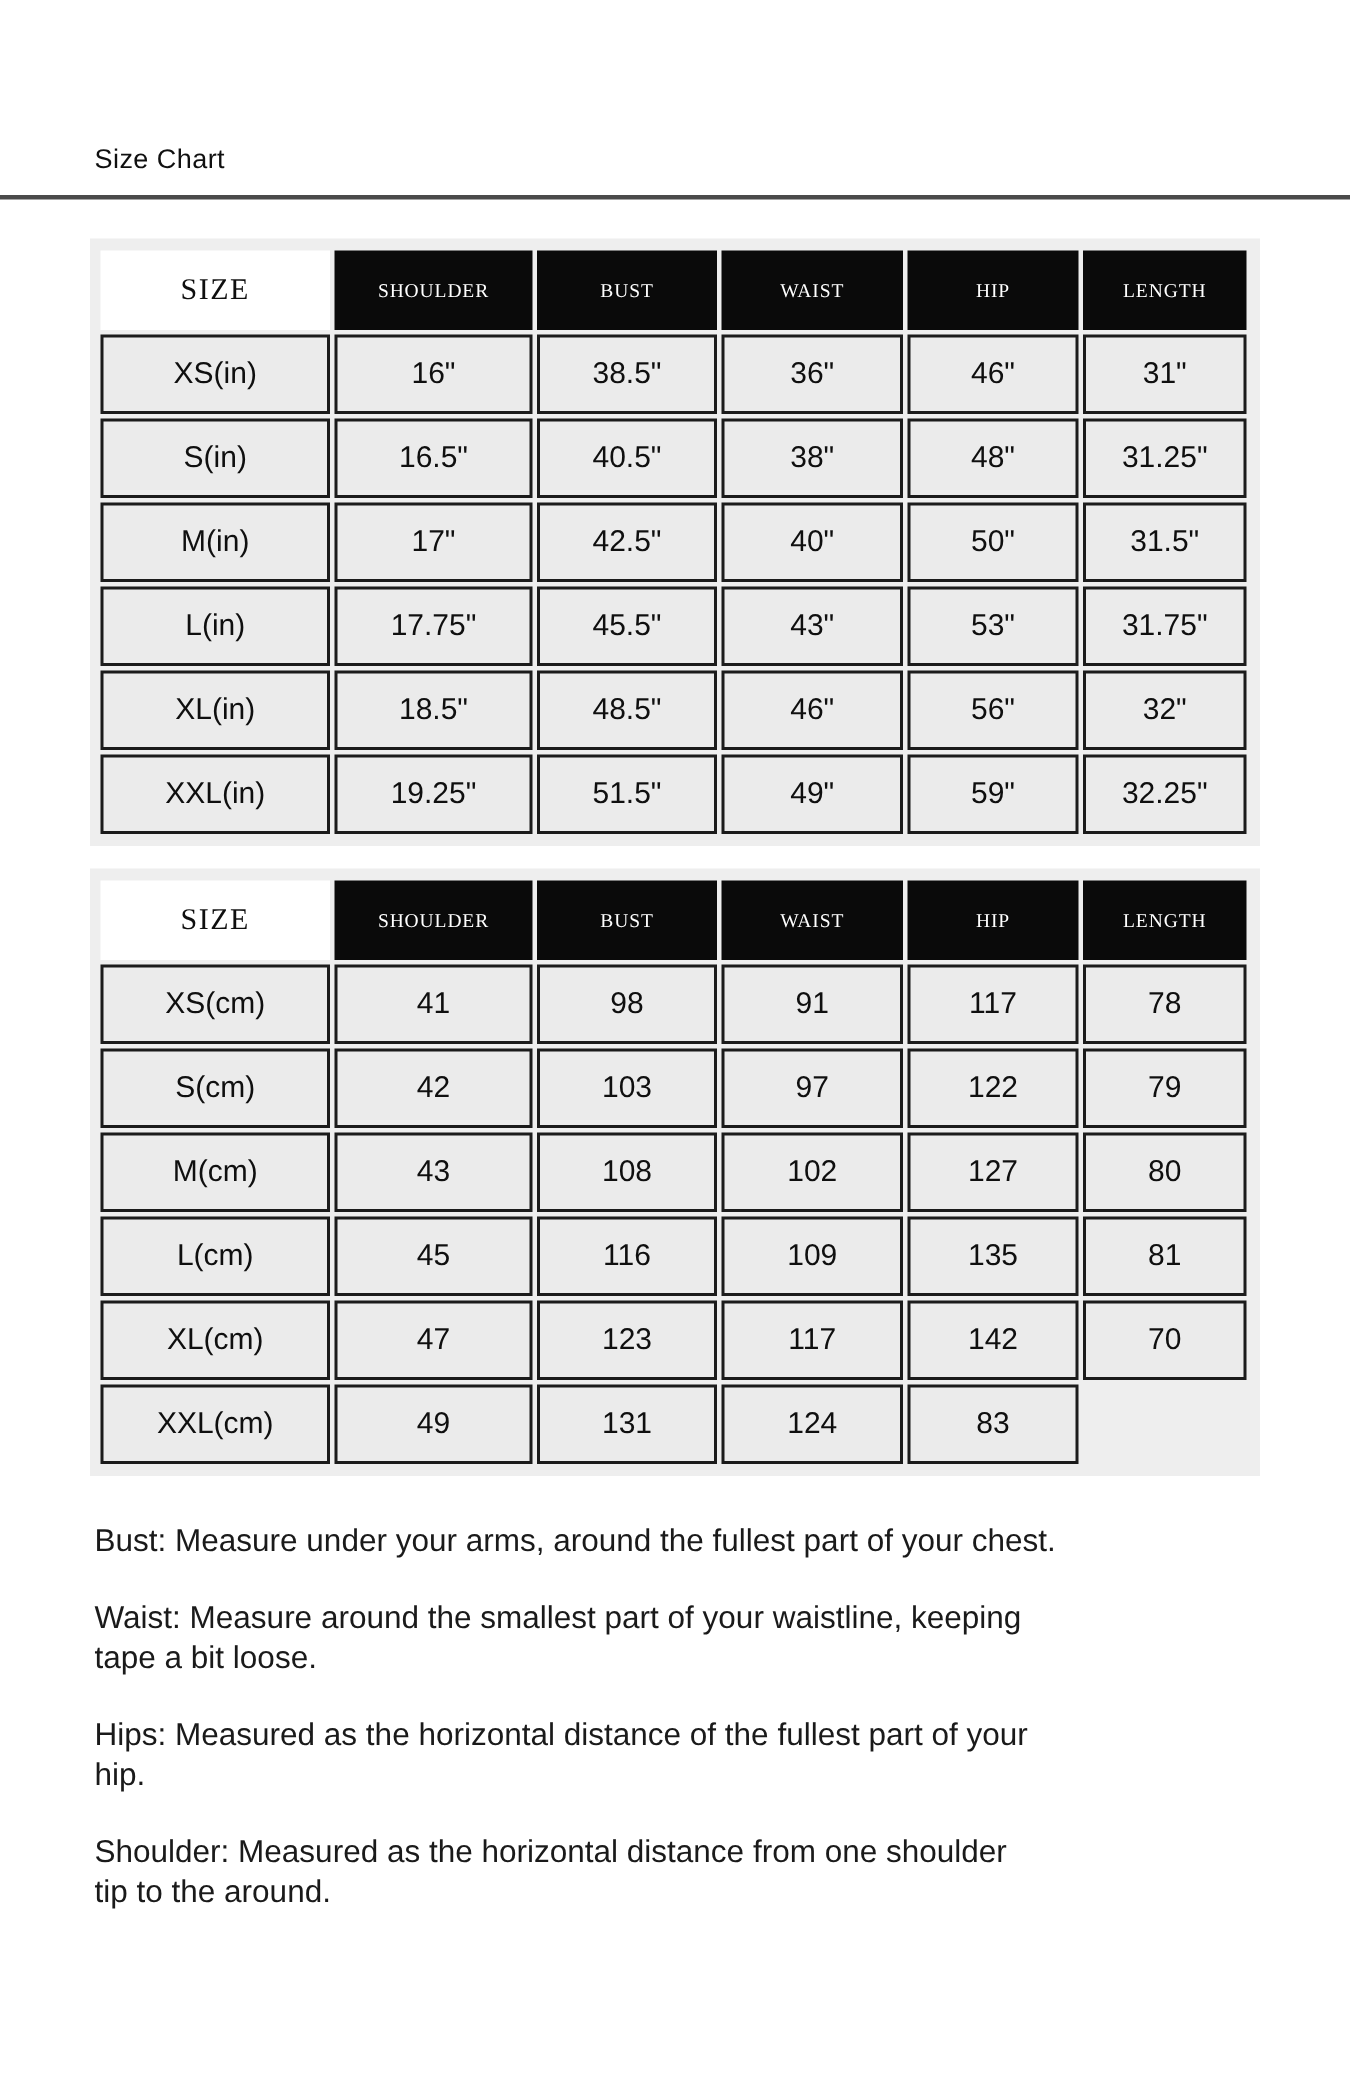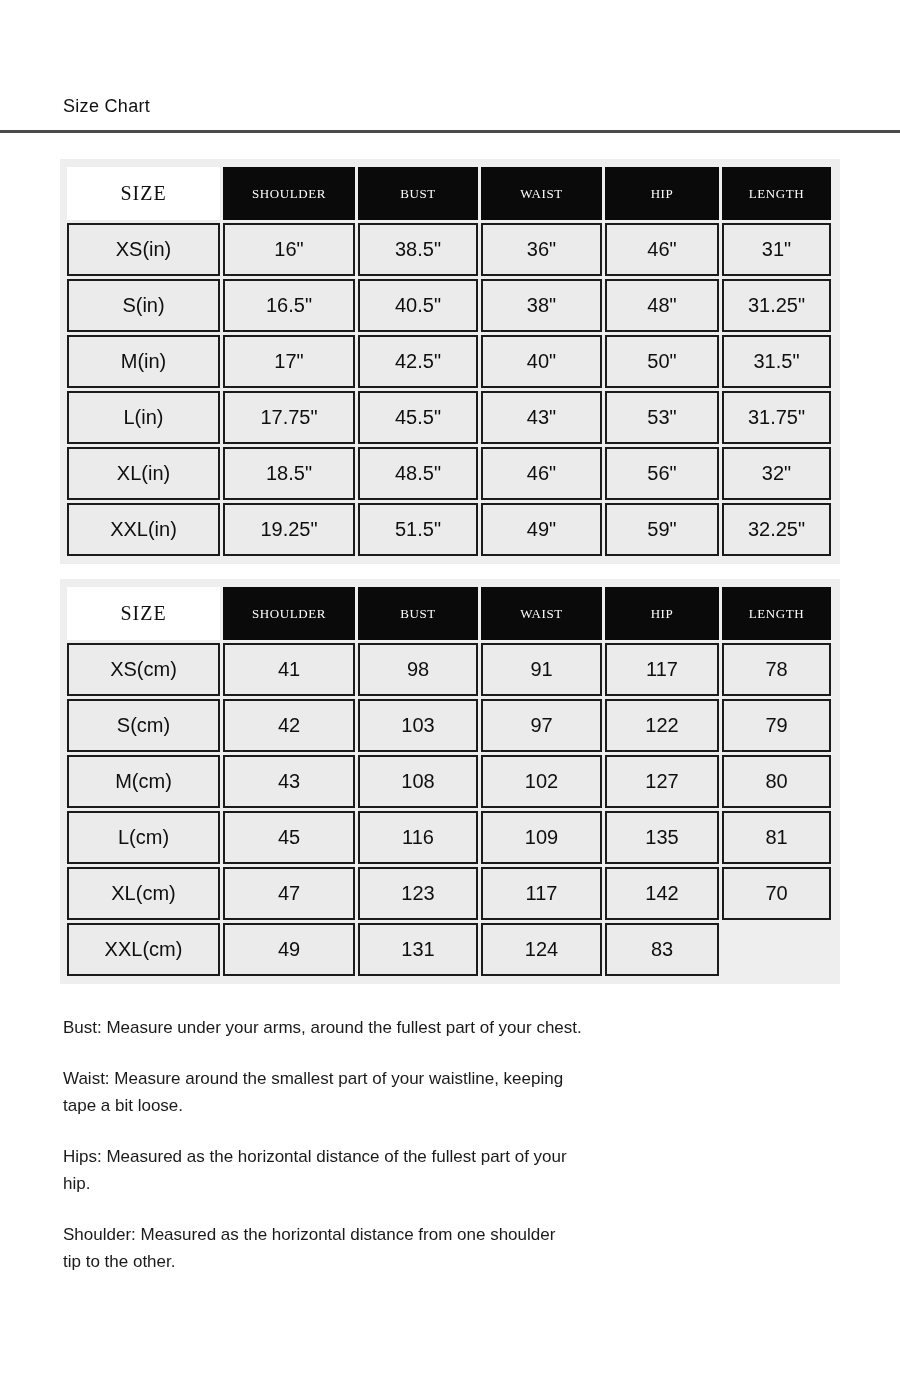--- a/index.html
+++ b/index.html
@@ -63,21 +63,21 @@
   .data {
     background: #ebebeb;
     border: 2px solid #1b1b1b;
     font-size: 20px;
     color: #0f0f0f;
   }
 
   .notes {
     margin: 30px 60px 0 63px;
     width: 780px;
-    font-size: 17px;
+    font-size: 21px;
     color: #1a1a1a;
   }
   .notes p { margin-bottom: 24px; }
   .notes .line {
     display: block;
     line-height: 27px;
     white-space: nowrap;
   }
 </style>
 </head>
@@ -200,17 +200,17 @@
     <p>
       <span class="line">Waist: Measure around the smallest part of your waistline, keeping</span>
       <span class="line">tape a bit loose.</span>
     </p>
     <p>
       <span class="line">Hips: Measured as the horizontal distance of the fullest part of your</span>
       <span class="line">hip.</span>
     </p>
     <p>
       <span class="line">Shoulder: Measured as the horizontal distance from one shoulder</span>
-      <span class="line">tip to the other.</span>
+      <span class="line">tip to the around.</span>
     </p>
   </div>
 
 </div>
 
 </body></html>

